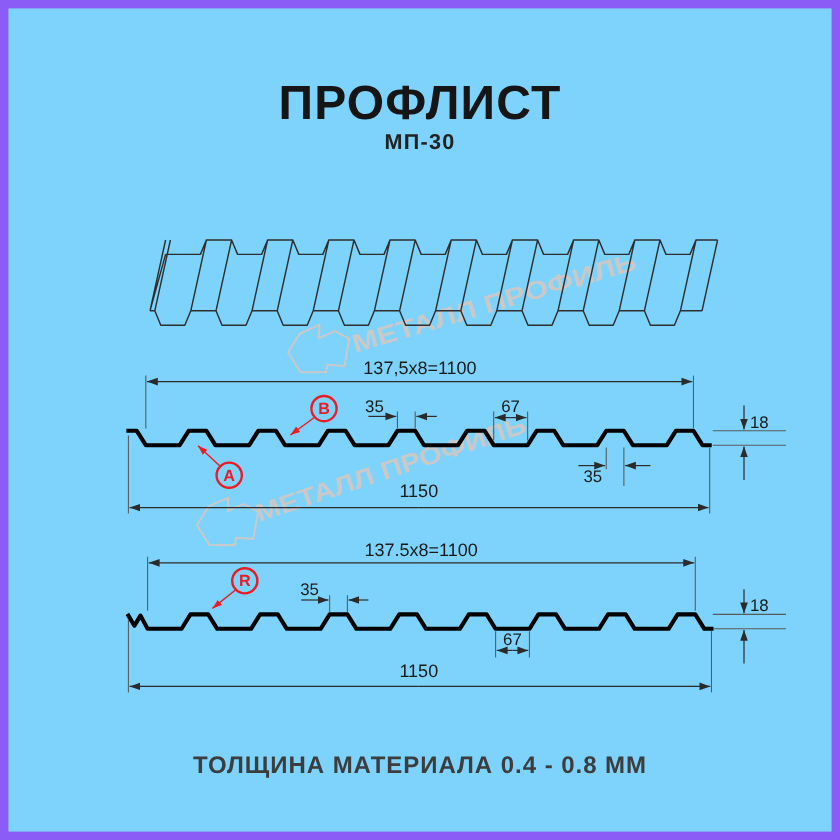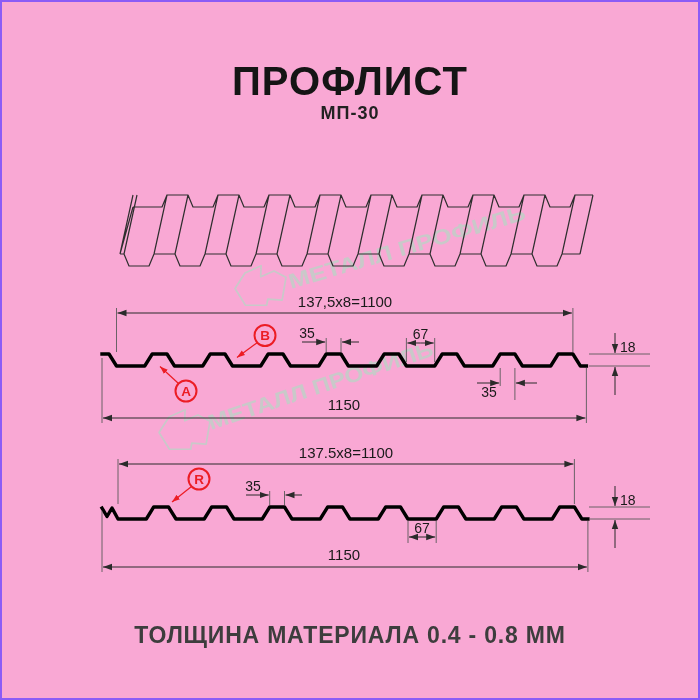--- a/index.html
+++ b/index.html
@@ -1,23 +1,23 @@
 <!DOCTYPE html>
 <html style="--red: #ec1c24; --wmc: #c9c9c9;"><head>
 <meta charset="utf-8">
 <style>
   html,body{margin:0;padding:0;background:#fff;}
-  .stage{position:relative;width:700px;height:700px;background:#f9a8d4;border:2px solid #8b5cf6;
+  .stage{position:relative;width:700px;height:700px;background:#7dd3fc;border:7px solid #8b5cf6;
          box-sizing:border-box;overflow:hidden;font-family:"Liberation Sans",sans-serif;}
   .title{position:absolute;top:57px;left:0;width:100%;text-align:center;
          font-size:40px;font-weight:800;letter-spacing:1px;color:#151515;}
   .subtitle{position:absolute;top:101px;left:0;width:100%;text-align:center;
          font-size:18px;font-weight:700;letter-spacing:1px;color:#222;}
   .caption{position:absolute;top:620px;left:0;width:100%;text-align:center;
-         font-size:23px;font-weight:700;letter-spacing:0.8px;color:#3d3d3d;}
+         font-size:20px;font-weight:700;letter-spacing:0.8px;color:#3d3d3d;}
   svg{position:absolute;left:0;top:0;}
   svg text{font-family:"Liberation Sans",sans-serif;fill:#1a1a1a;font-size:15px;}
   .sm{font-size:14px;}
   .ct{text-anchor:middle;}
   .redl{fill:var(--red,#ec1c24);font-size:13.5px;font-weight:bold;text-anchor:middle;}
   .wm{fill:var(--wmc,#c9c9c9);font-weight:bold;font-size:21px;}
   .redc{fill:none;stroke:var(--red,#ec1c24);stroke-width:2;}
   .lead{stroke:var(--red,#ec1c24);stroke-width:1.2;fill:none;}
   .dim{stroke:#2b2b2b;stroke-width:1;fill:none;}
   .ext{stroke:#5a5a5a;stroke-width:0.9;fill:none;}

